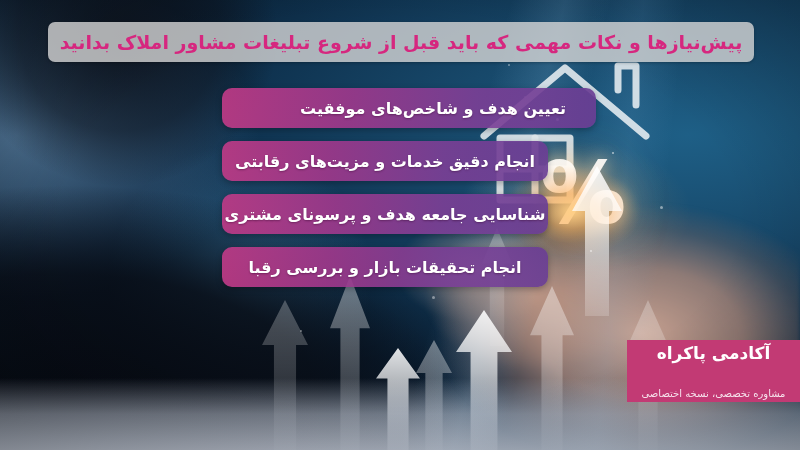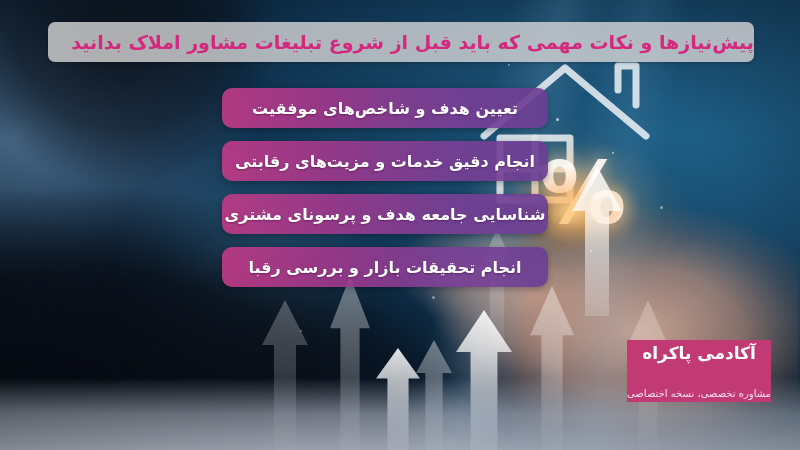--- a/index.html
+++ b/index.html
@@ -91,21 +91,21 @@
   }
 
   .spark{position:absolute;border-radius:50%;background:rgba(255,255,255,.85);}
 
   
   .title-bar{
     position:absolute;
     left:48px;top:22px;width:706px;height:40px;
     background:rgba(214,214,214,.80);
     border-radius:7px;
-    display:flex;align-items:center;justify-content:flex-start;
+    display:flex;align-items:center;justify-content:center;
     box-shadow:0 1px 3px rgba(0,0,0,.25);
   }
   .title-text{
     color:#d6277f;
     font-size:19px;font-weight:700;
     letter-spacing:0;
     white-space:nowrap;
     direction:rtl;
   }
 
@@ -122,29 +122,29 @@
         rgba(106,62,148,.92) 100%);
     box-shadow:0 2px 6px rgba(0,0,0,.28);
   }
   .pill-text{
     color:#ffffff;
     font-size:16px;font-weight:700;
     white-space:nowrap;
     direction:rtl;
     text-shadow:0 1px 2px rgba(60,10,50,.45);
   }
-  .pill.p1{top:88px;}
+  .pill.p1{top:88px;padding-left:48px;}
   .pill.p2{top:141px;}
   .pill.p3{top:194px;}
   .pill.p4{top:247px;}
 
   
   .brand{
     position:absolute;
-    left:627px;top:340px;width:144px;height:62px;
+    left:627px;top:340px;width:173px;height:62px;
     background:#c23a74;
     display:flex;flex-direction:column;
     align-items:center;justify-content:center;
     gap:5px;
   }
   .brand-name{
     color:#ffffff;font-size:17px;font-weight:700;direction:rtl;white-space:nowrap;
   }
   .brand-tagline{
     color:#f6e2ec;font-size:10px;font-weight:400;direction:rtl;white-space:nowrap;margin-top:20px;

